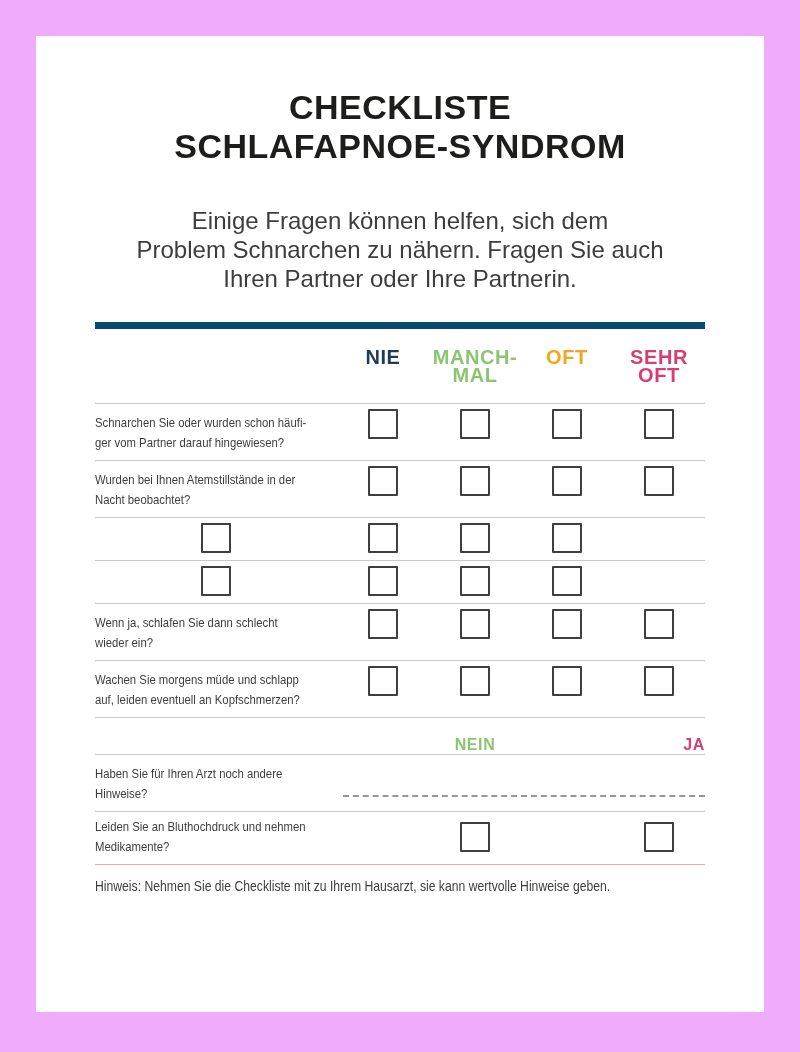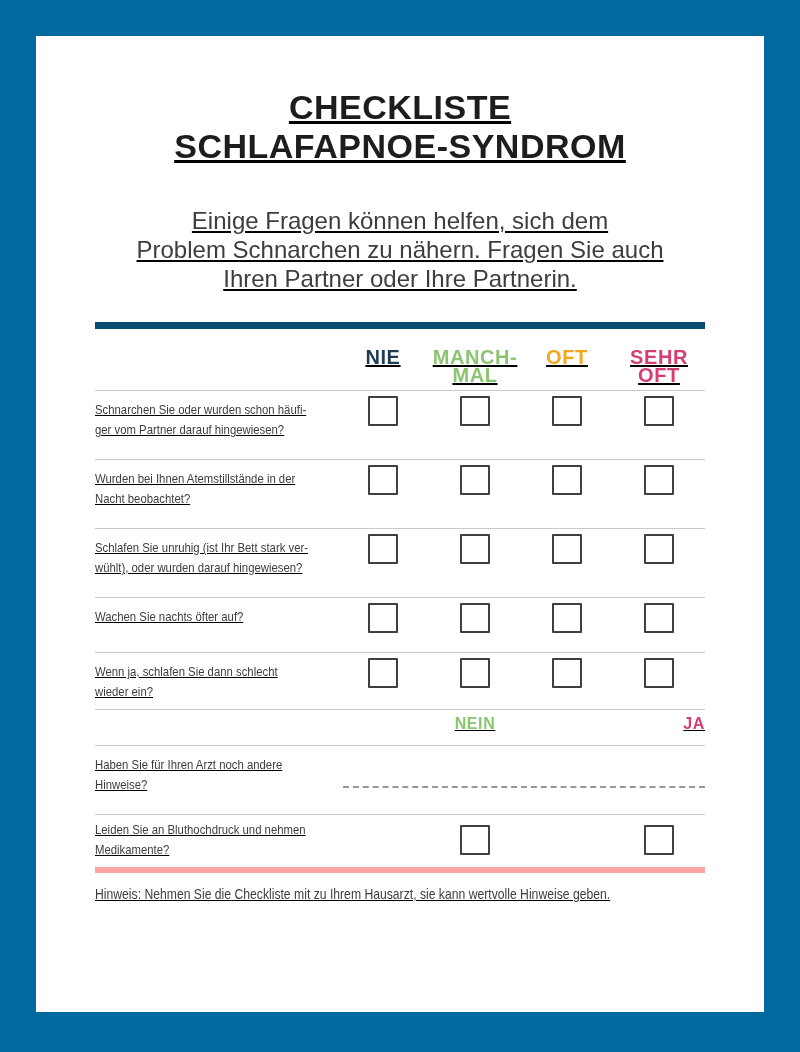--- a/index.html
+++ b/index.html
@@ -51,23 +51,22 @@
     font-size: 20px;
     line-height: 18px;
     font-weight: bold;
     letter-spacing: 0.6px;
     text-align: center;
     white-space: pre-line;
   }
   .row {
     border-top: 1px solid #c9c9c9;
     padding: 5px 0 7px 0;
-    margin-top: 12px;
-  }
-  .freq-header + .row { margin-top: 6px; }
+  }
+  .freq-header + .row { margin-top: 19px; }
   .qcell { overflow: visible; }
   .qtext {
     width: 300px;
     transform: scaleX(0.84);
     transform-origin: 0 0;
     font-size: 13.5px;
     line-height: 20px;
     color: #3d3d3d;
     white-space: pre-line;
     padding-top: 4px;
@@ -76,54 +75,54 @@
   .checkbox {
     display: inline-block;
     width: 30px; height: 30px;
     border: 2px solid #3f3f3f;
     background: #ffffff;
     border-radius: 1px;
     cursor: pointer;
   }
   .yn-header {
     border-top: 1px solid #c9c9c9;
-    padding: 5px 0 0 0;
+    padding: 18px 0 0 0;
   }
   .yn-header .hcell { font-size: 16px; }
   .row.no-line { border-top: none; padding-top: 2px; padding-bottom: 8px; }
   .row.yn { align-items: center; }
   .row.yn .ccell { align-items: center; }
   .row.yn .qtext { padding-top: 0; }
   .writein-cell {
     grid-column: 2 / 6;
     align-self: end;
     margin: 0 0 7px 6px;
     height: 0;
     border-bottom: 2px dashed #979797;
     cursor: text;
   }
   .footer-note-row {
-    border-top: 6px solid #fca5a5;
+    border-top: 1px solid #fca5a5;
     margin-top: 0;
     padding-top: 11px;
   }
   .footer-text {
     width: 690px;
     transform: scaleX(0.84);
     transform-origin: 0 0;
     font-size: 14.5px;
     line-height: 20px;
     color: #3d3d3d;
     white-space: pre-line;
   }
 </style>
 </head>
 <body>
 
-<div class="frame" style="background: #0369a1; text-decoration: underline;">
+<div class="frame" style="background: #f0abfc;">
   <div class="page">
 
     <h1 class="title">CHECKLISTE
 SCHLAFAPNOE-SYNDROM</h1>
     <p class="subtitle">Einige Fragen können helfen, sich dem
 Problem Schnarchen zu nähern. Fragen Sie auch
 Ihren Partner oder Ihre Partnerin.</p>
     <div class="rule" style="background: rgb(11, 75, 111);"></div>
 
     <div class="grid freq-header">
@@ -168,42 +167,35 @@
         </div>
       <div class="ccell">
           <span class="checkbox"></span>
         </div>
       <div class="ccell">
           <span class="checkbox"></span>
         </div>
     </div>
 
     <div class="grid row">
-      <div class="qcell">
-          <div class="qtext">Schlafen Sie unruhig (ist Ihr Bett stark ver-
-wühlt), oder wurden darauf hingewiesen?</div>
-        </div>
-      <div class="ccell">
-          <span class="checkbox"></span>
-        </div>
-      <div class="ccell">
-          <span class="checkbox"></span>
-        </div>
-      <div class="ccell">
-          <span class="checkbox"></span>
-        </div>
-      <div class="ccell">
-          <span class="checkbox"></span>
-        </div>
-    </div>
-
-    <div class="grid row">
-      <div class="qcell">
-          <div class="qtext">Wachen Sie nachts öfter auf?</div>
-        </div>
+      <div class="ccell">
+          <span class="checkbox"></span>
+        </div>
+      <div class="ccell">
+          <span class="checkbox"></span>
+        </div>
+      <div class="ccell">
+          <span class="checkbox"></span>
+        </div>
+      <div class="ccell">
+          <span class="checkbox"></span>
+        </div>
+    </div>
+
+    <div class="grid row">
       <div class="ccell">
           <span class="checkbox"></span>
         </div>
       <div class="ccell">
           <span class="checkbox"></span>
         </div>
       <div class="ccell">
           <span class="checkbox"></span>
         </div>
       <div class="ccell">
@@ -223,20 +215,38 @@
           <span class="checkbox"></span>
         </div>
       <div class="ccell">
           <span class="checkbox"></span>
         </div>
       <div class="ccell">
           <span class="checkbox"></span>
         </div>
     </div>
 
+    <div class="grid row">
+      <div class="qcell">
+          <div class="qtext">Wachen Sie morgens müde und schlapp
+auf, leiden eventuell an Kopfschmerzen?</div>
+        </div>
+      <div class="ccell">
+          <span class="checkbox"></span>
+        </div>
+      <div class="ccell">
+          <span class="checkbox"></span>
+        </div>
+      <div class="ccell">
+          <span class="checkbox"></span>
+        </div>
+      <div class="ccell">
+          <span class="checkbox"></span>
+        </div>
+    </div>
 
 
     <div class="grid yn-header">
       <div class="qcell"></div>
       <div class="hcell"></div>
       <div class="hcell" style="color: rgb(140, 197, 114);">NEIN</div>
       <div class="hcell"></div>
       <div class="hcell" style="color: rgb(214, 61, 115); text-align: right;">JA</div>
     </div>
 

